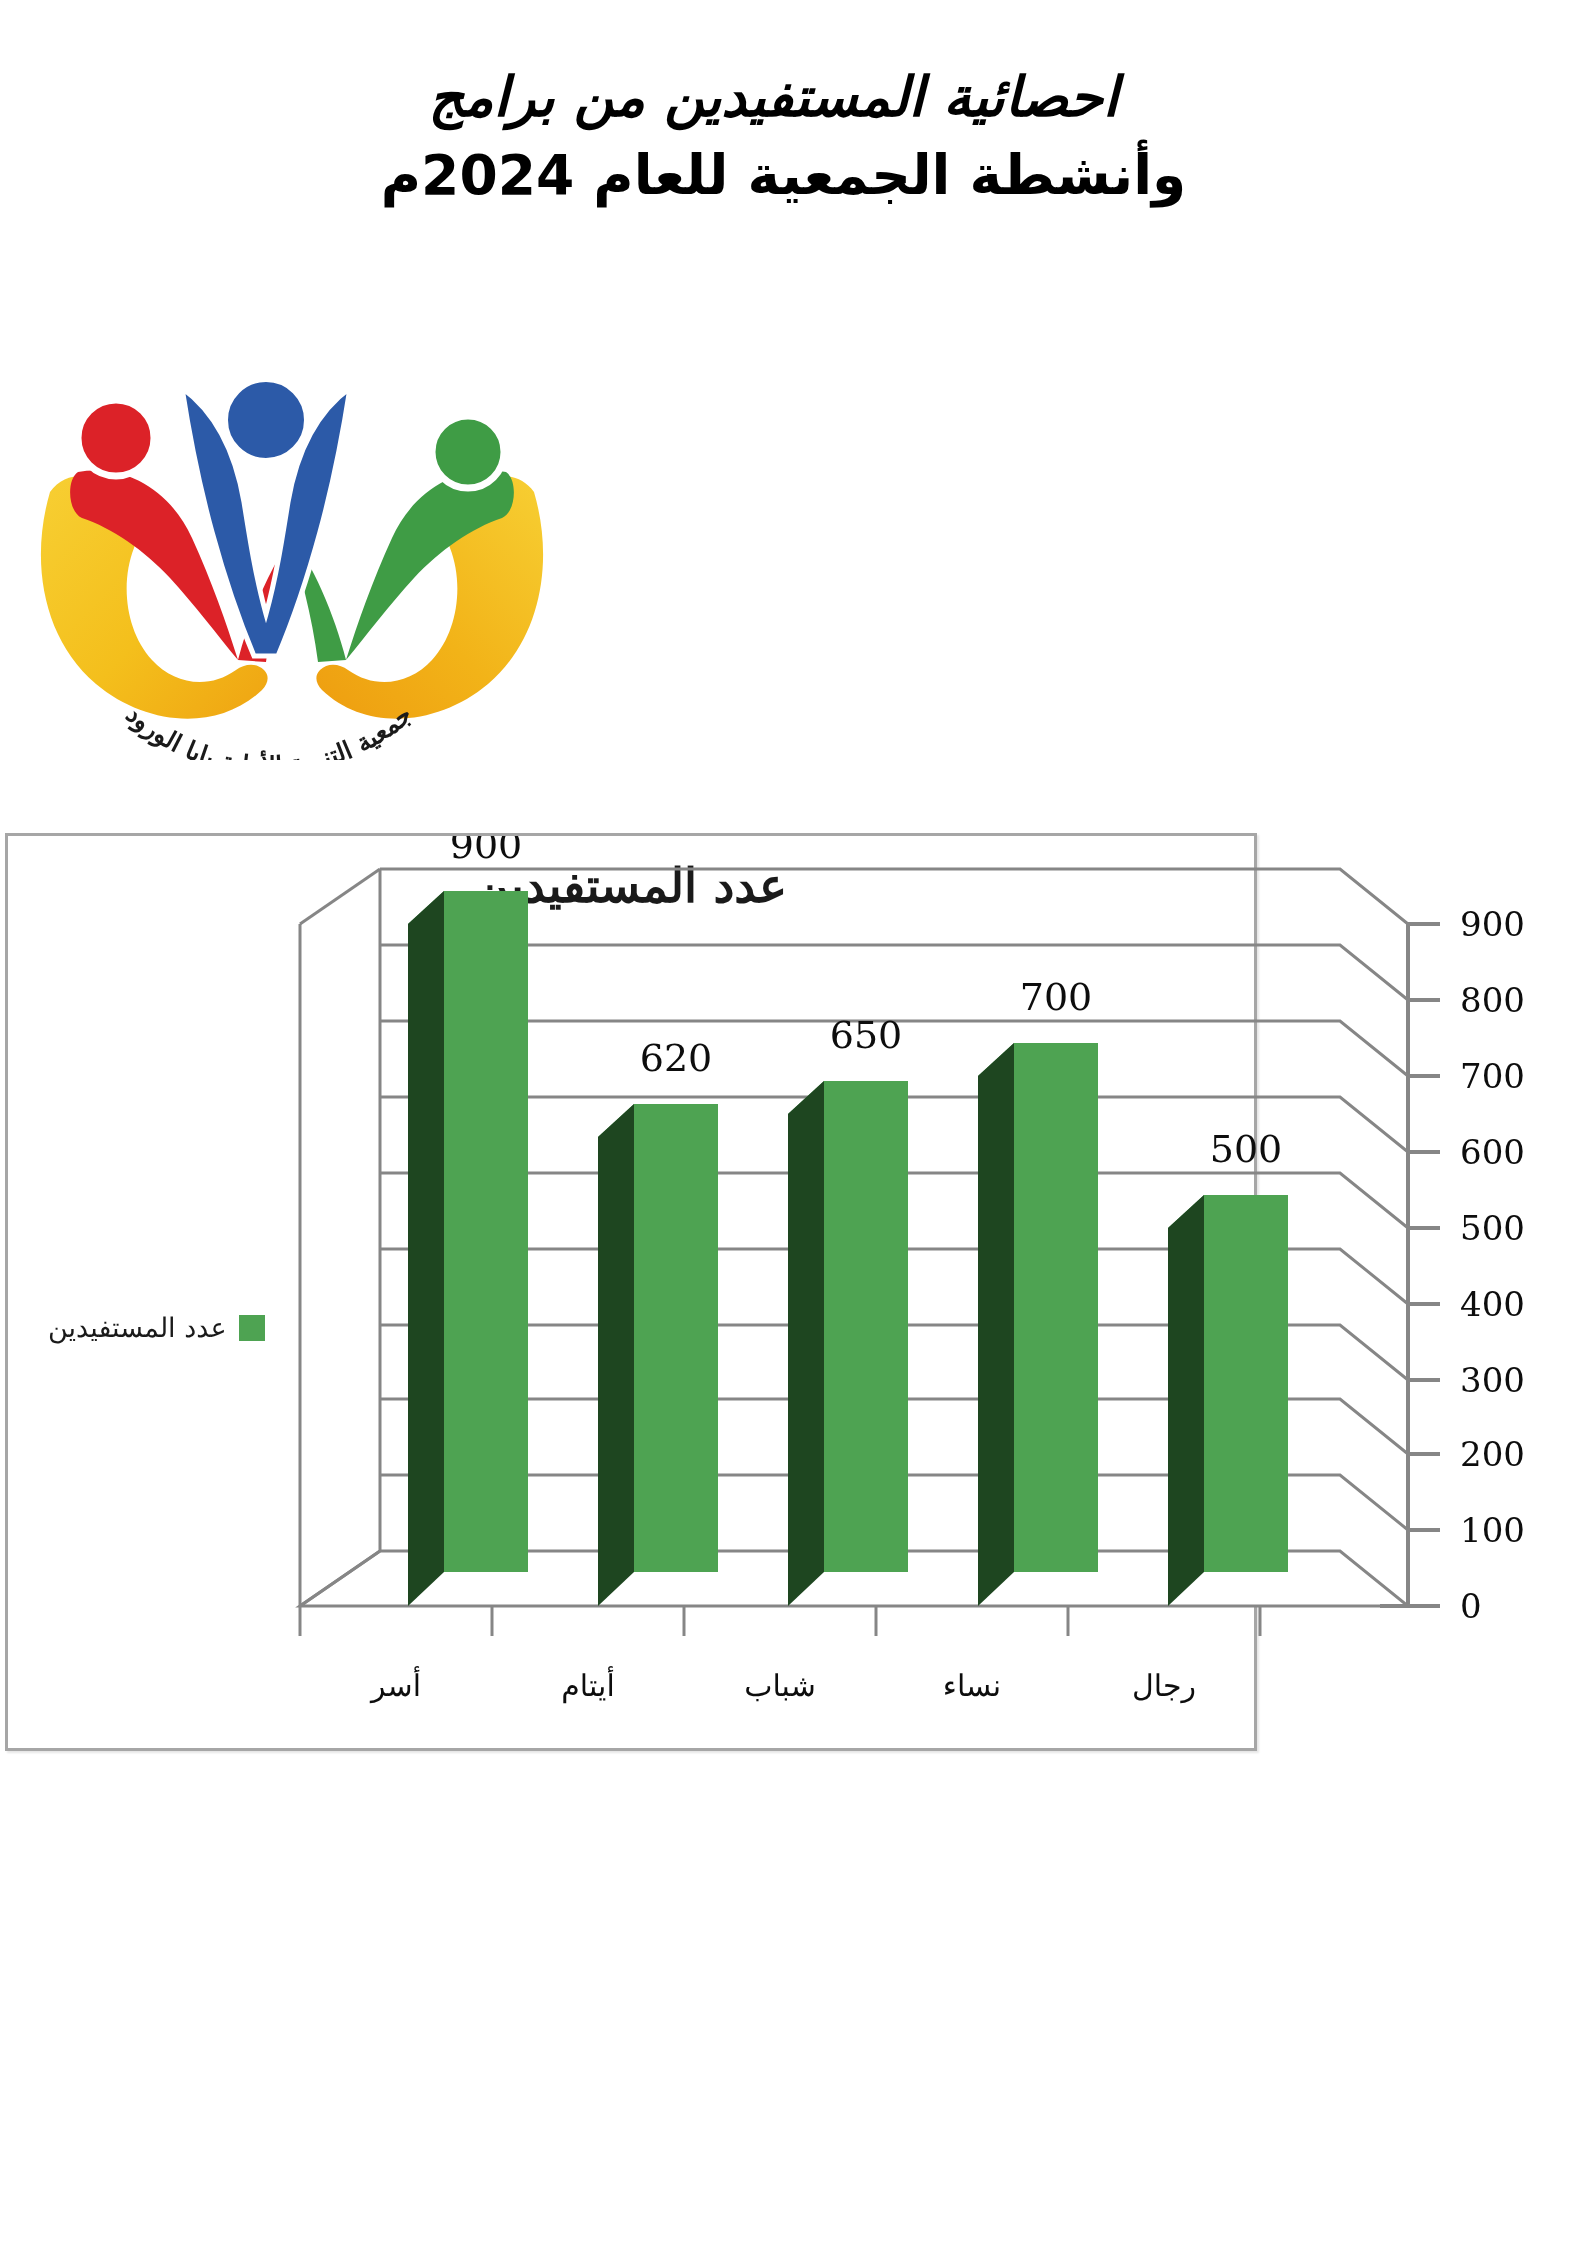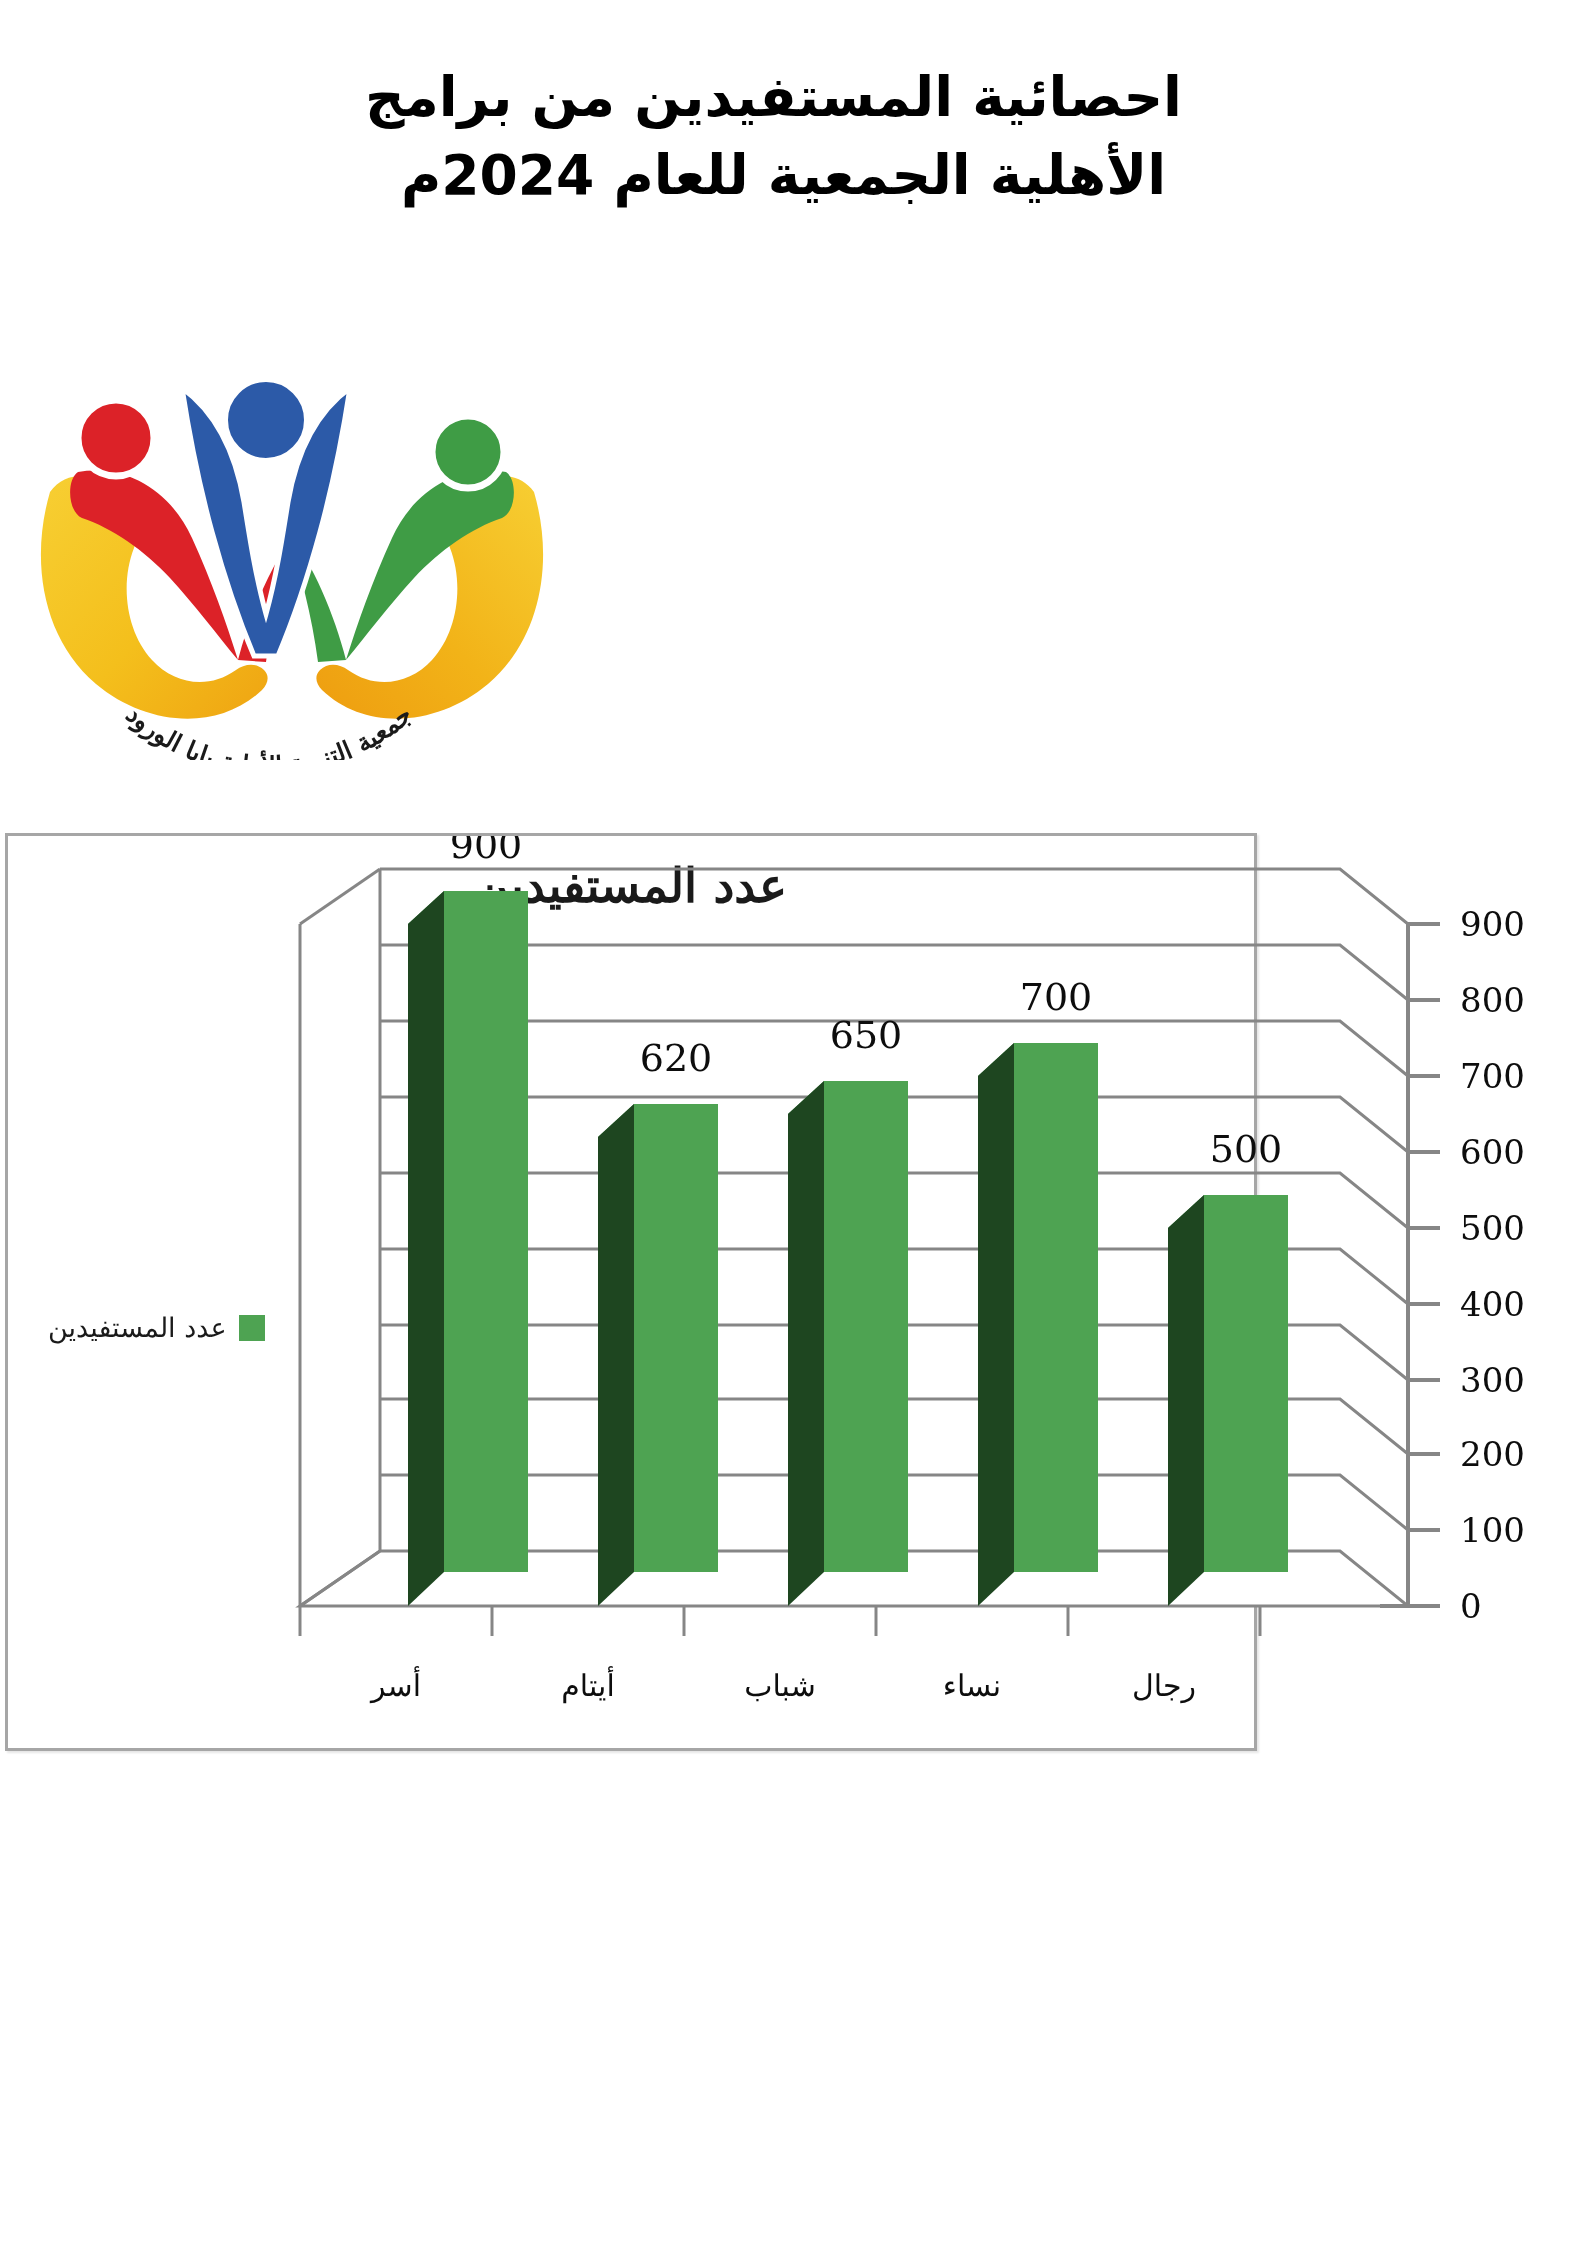--- a/index.html
+++ b/index.html
@@ -27,21 +27,21 @@
     font-weight: bold;
     font-size: 55px;
     line-height: 1.42;
     color: #000000;
     letter-spacing: 0px;
   }
   .doc-title .line {
     display: block;
     white-space: nowrap;
   }
-  .doc-title .line.l1 { padding-right: 40px; }
+  .doc-title .line.l1 { padding-right: 40px; font-style: italic; }
   .doc-title .line.l2 { padding-right: 20px; }
 
   
   .logo-wrap {
     position: absolute;
     left: 22px;
     top: 360px;
     width: 540px;
     height: 400px;
   }
@@ -105,21 +105,21 @@
   svg text { font-family: "DejaVu Serif", "Liberation Serif", serif; }
   .tick-lbl { font-size: 34px; fill: #0d0d0d; }
   .cat-lbl  { font-size: 30px; fill: #0d0d0d; }
   .val-lbl  { font-size: 38px; fill: #0d0d0d; }
 </style>
 </head>
 <body>
 
 <div class="doc-title">
   <span class="line l1">احصائية المستفيدين من برامج</span>
-  <span class="line l2">الأهلية الجمعية للعام 2024م</span>
+  <span class="line l2">وأنشطة الجمعية للعام 2024م</span>
 </div>
 
 <div class="logo-wrap">
   <svg width="540" height="400" viewBox="0 0 540 400">
     <defs>
       <linearGradient id="handL" x1="0" y1="0" x2="1" y2="1">
         <stop offset="0%" stop-color="#f7cf33"></stop>
         <stop offset="55%" stop-color="#f4bf1c"></stop>
         <stop offset="100%" stop-color="#efa412"></stop>
       </linearGradient>

